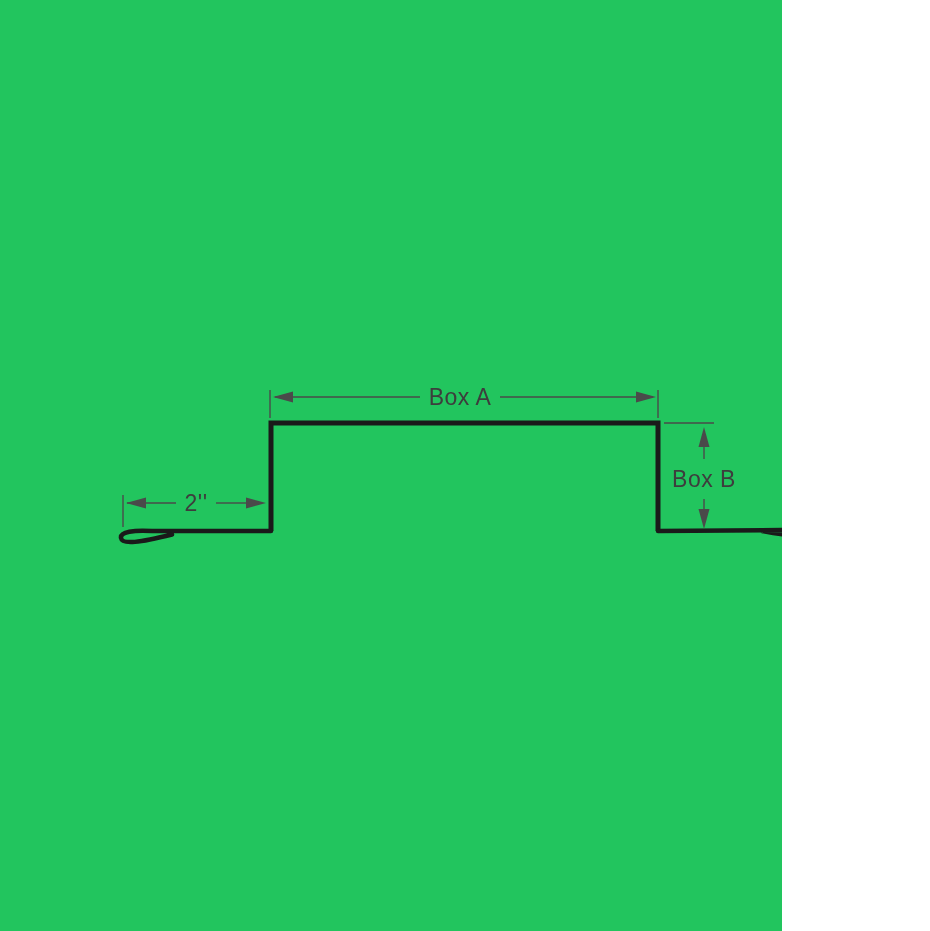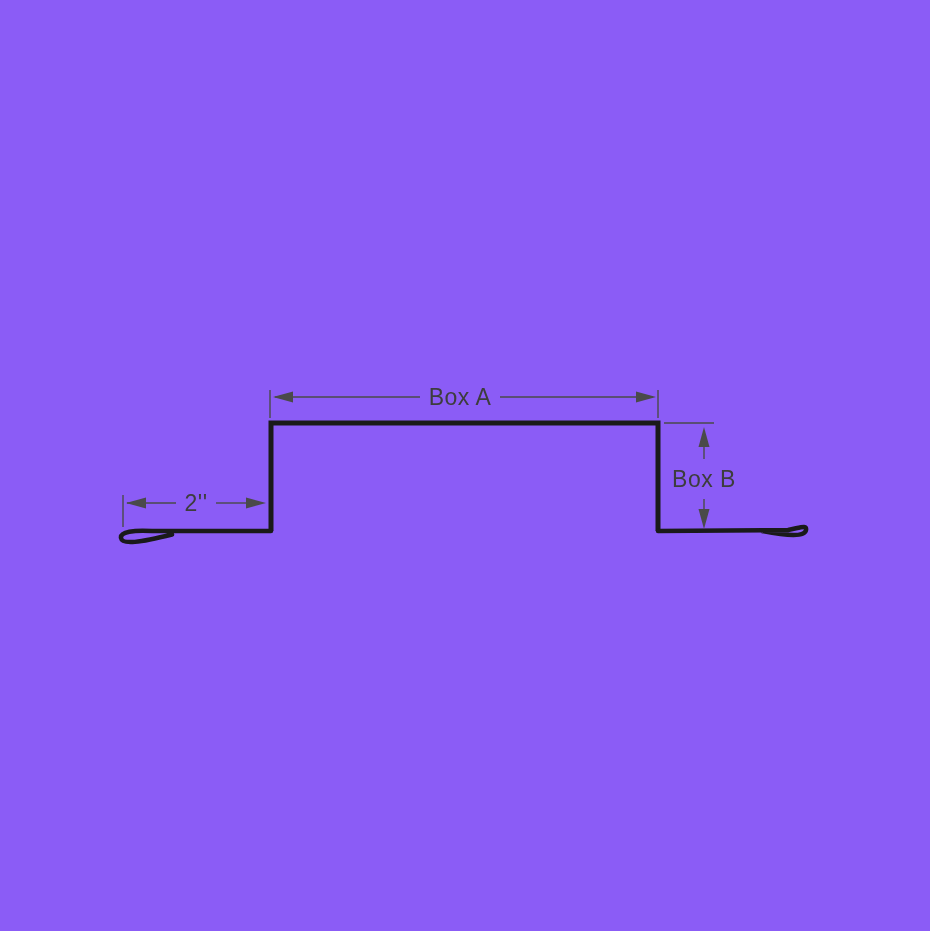--- a/index.html
+++ b/index.html
@@ -2,23 +2,23 @@
 <html><head>
 <meta charset="utf-8">
 <style>
   html, body {
     margin: 0;
     padding: 0;
     background: #ffffff;
   }
   #canvas {
     position: relative;
-    width: 930px;
+    width: 782px;
     height: 931px;
-    background: #8b5cf6;
+    background: #22c55e;
     overflow: hidden;
     font-family: "Liberation Sans", sans-serif;
   }
   #drawing {
     position: absolute;
     top: 0;
     left: 0;
   }
   .dim-label {
     font-family: "Liberation Sans", sans-serif;

